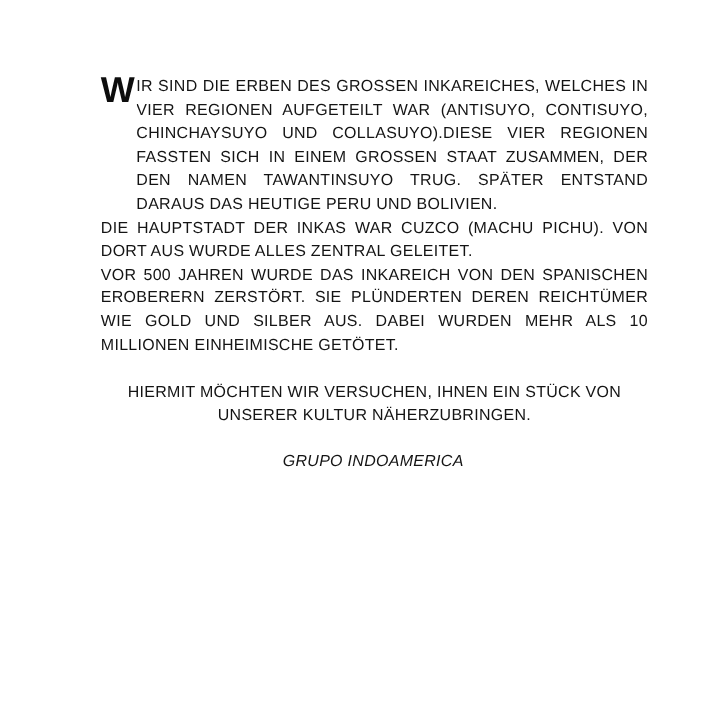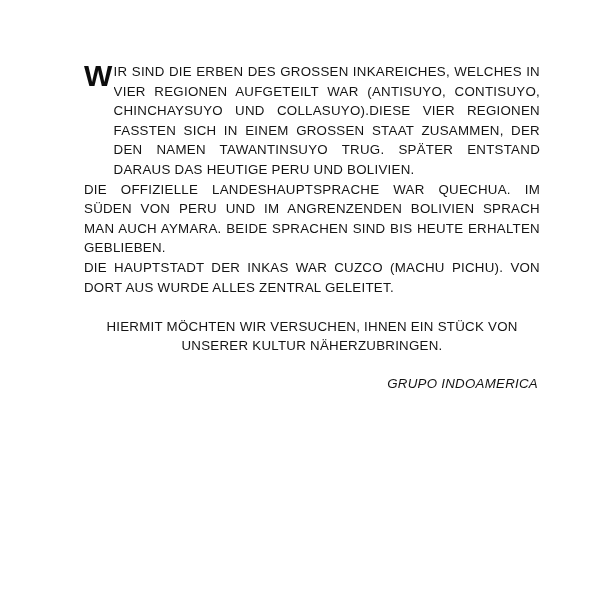--- a/index.html
+++ b/index.html
@@ -61,39 +61,39 @@
     height: 19.6px;
   }
   .signature {
     margin-top: 19px;
     font-size: 13.3px;
     line-height: 18px;
     letter-spacing: 0.02em;
     color: #141414;
     text-transform: uppercase;
     font-style: italic;
-    text-align: right;
+    text-align: center;
     padding-right: 2px;
   }
 </style>
 </head>
 <body>
 
 <div class="page">
   <div class="text-block">
 
     <p class="para first">
         <span class="dropcap">W</span>
         <span class="body-after-cap">ir sind die Erben des großen Inkareiches, welches in vier Regionen aufgeteilt war (Antisuyo, Contisuyo, Chinchaysuyo und Collasuyo).Diese vier Regionen faßten sich in einem großen Staat zusammen, der den Namen Tawantinsuyo trug. Später entstand daraus das heutige Peru und Bolivien.</span>
       </p>
 
-    <p class="para">Die offizielle Landeshauptsprache war Quechua. Im Süden von Peru und im angrenzenden Bolivien sprach man auch Aymara. Beide Sprachen sind bis heute erhalten geblieben.</p>
 
     <p class="para">Die Hauptstadt der Inkas war Cuzco (Machu Pichu). Von dort aus wurde alles zentral geleitet.</p>
 
+    <p class="para">Vor 500 Jahren wurde das Inkareich von den spanischen Eroberern zerstört. Sie plünderten deren Reichtümer wie Gold und Silber aus. Dabei wurden mehr als 10 Millionen Einheimische getötet.</p>
 
     <div class="gap"></div>
 
     <p class="para nojust">Hiermit möchten wir versuchen, Ihnen ein Stück von unserer Kultur näherzubringen.</p>
 
     <div class="signature">Grupo Indoamerica</div>
 
   </div>
 </div>
 

